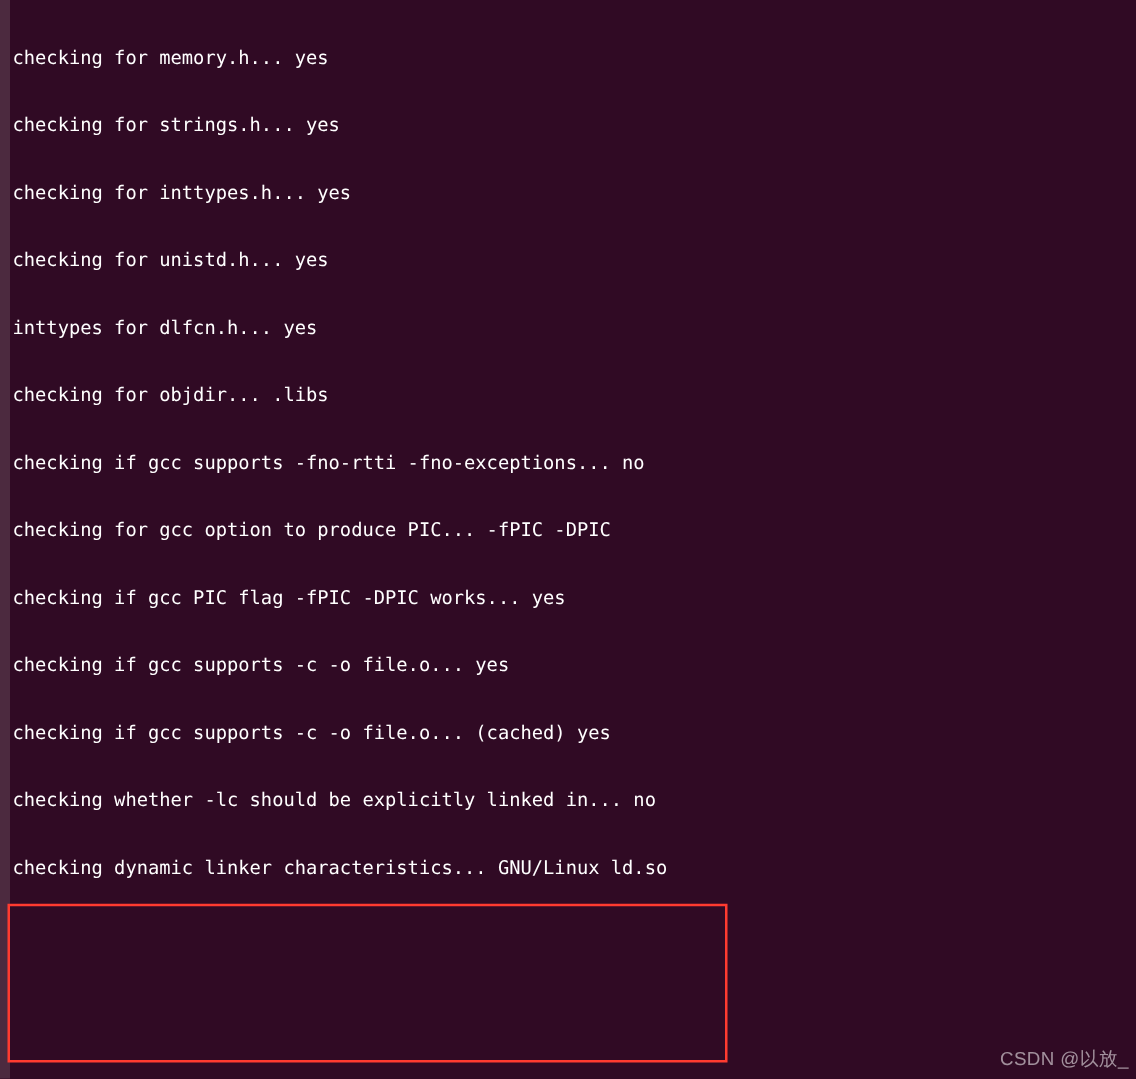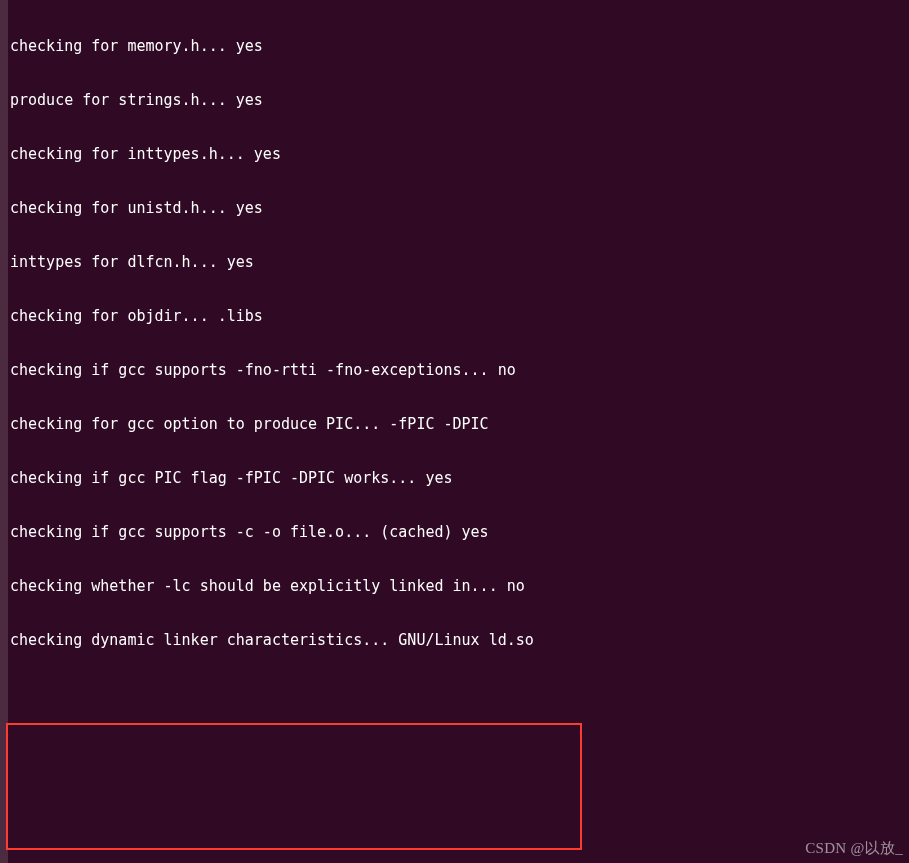--- a/index.html
+++ b/index.html
@@ -32,41 +32,42 @@
   .highlight-box {
     position: absolute;
     border: 2px solid #ff3b30;
     pointer-events: none;
   }
   .hb1 { left: 6px; top: 723px; width: 576px; height: 127px; }
   .watermark {
     position: absolute;
     right: 6px;
     bottom: 6px;
-    font-family: Liberation Serif, serif;
+    font-family: Liberation Sans, sans-serif;
     font-size: 15px;
     color: rgba(255,255,255,0.55);
     letter-spacing: 0.3px;
   }
 </style>
 </head>
 <body>
 
 <div class="left-stripe"></div>
 
 <div class="term">
   <span class="line">checking for memory.h... yes</span>
-  <span class="line">produce for strings.h... yes</span>
+  <span class="line">checking for strings.h... yes</span>
   <span class="line">checking for inttypes.h... yes</span>
   <span class="line">checking for unistd.h... yes</span>
   <span class="line">inttypes for dlfcn.h... yes</span>
   <span class="line">checking for objdir... .libs</span>
   <span class="line">checking if gcc supports -fno-rtti -fno-exceptions... no</span>
   <span class="line">checking for gcc option to produce PIC... -fPIC -DPIC</span>
   <span class="line">checking if gcc PIC flag -fPIC -DPIC works... yes</span>
+  <span class="line">checking if gcc supports -c -o file.o... yes</span>
   <span class="line">checking if gcc supports -c -o file.o... (cached) yes</span>
   <span class="line">checking whether -lc should be explicitly linked in... no</span>
   <span class="line">checking dynamic linker characteristics... GNU/Linux ld.so</span>
   
   
   
   
   
   
   

